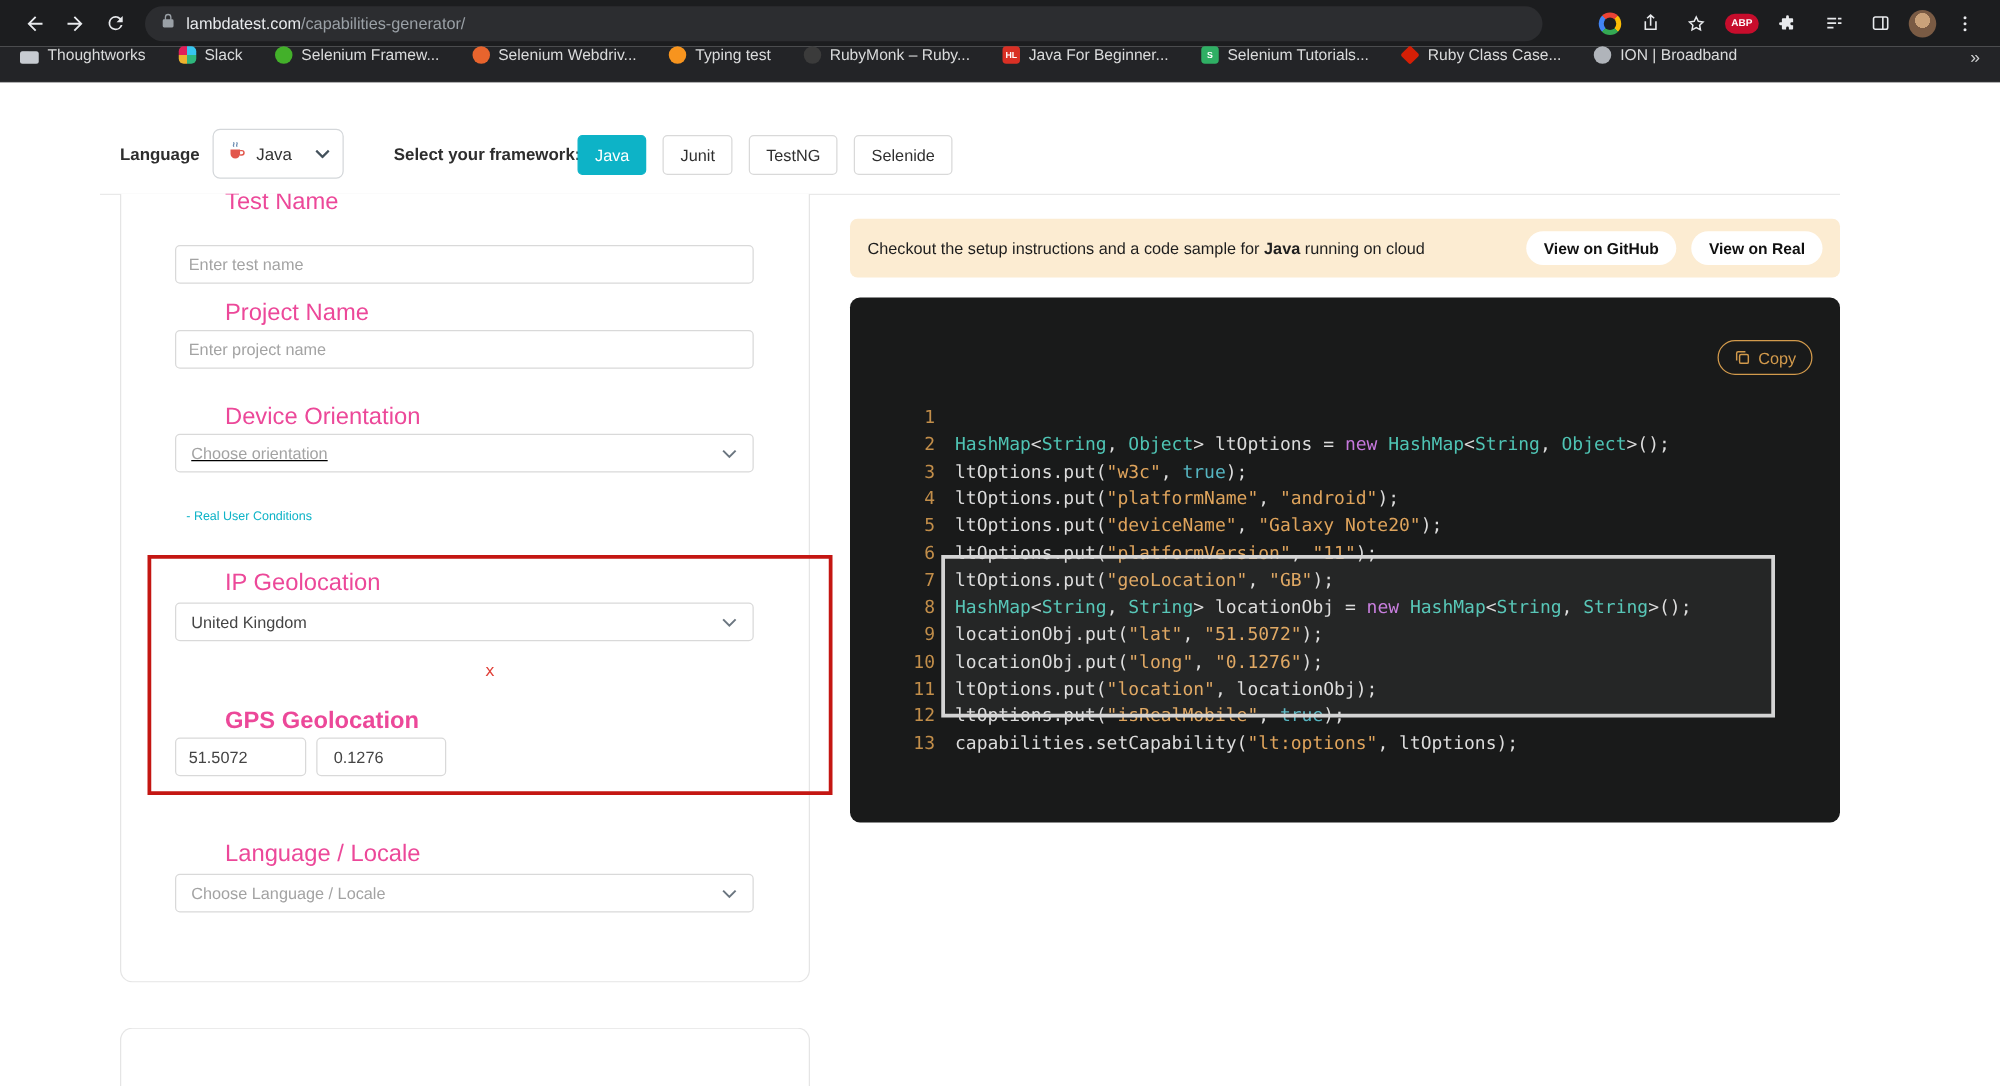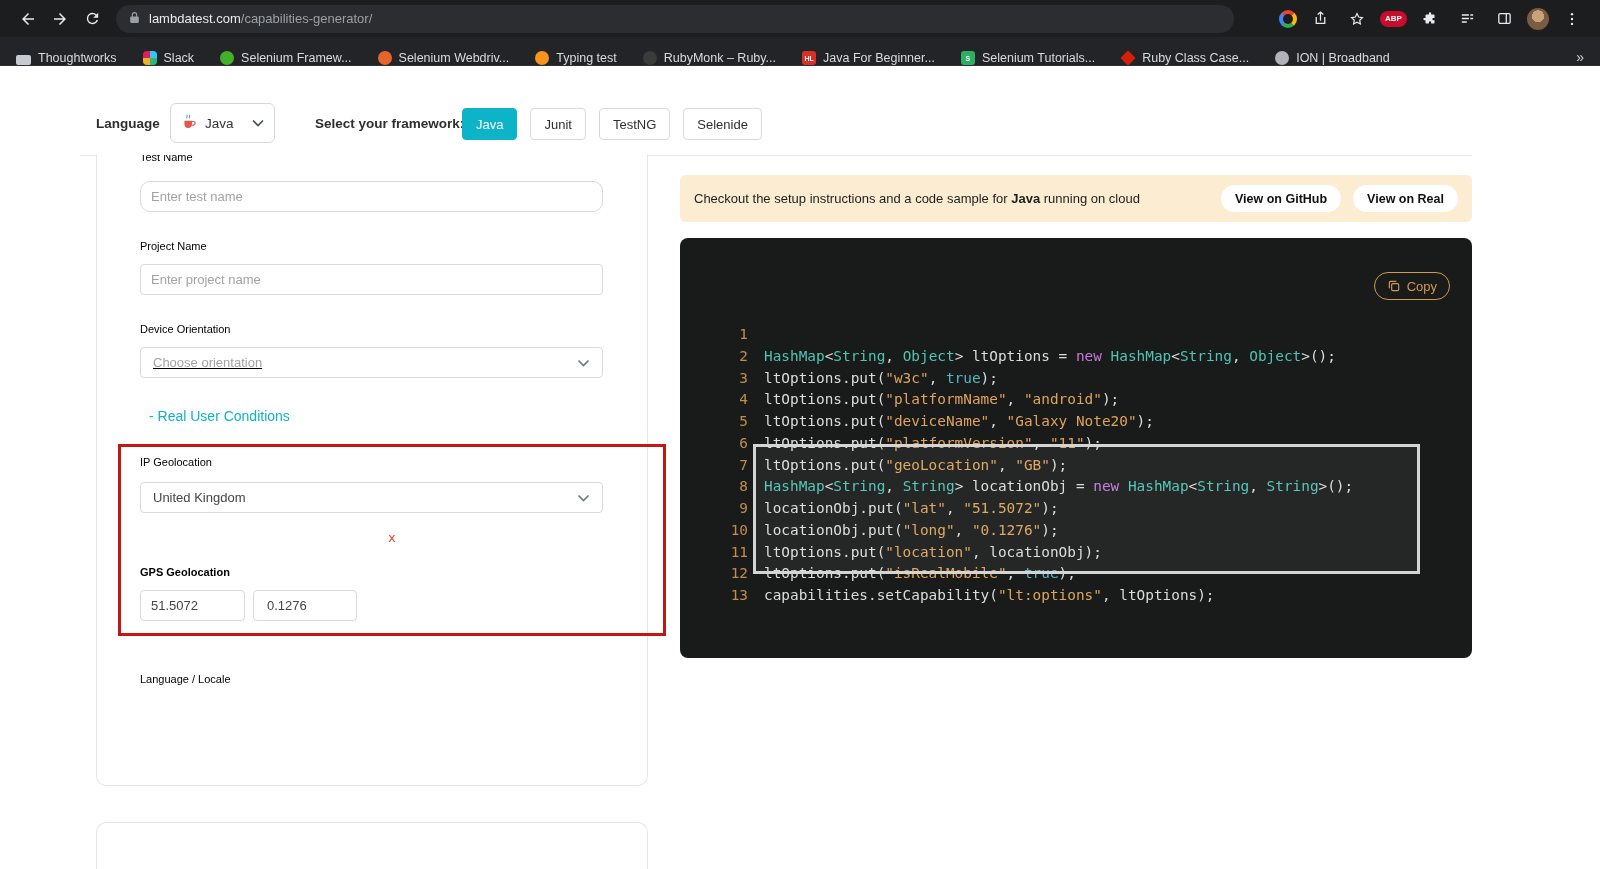--- a/index.html
+++ b/index.html
@@ -14,21 +14,21 @@
   #address-pill { flex:1 1 auto; height:28px; margin:0 10px 0 6px; max-width:1118px; background:#2c2d30; border-radius:14px; display:flex; align-items:center; padding:0 12px; gap:8px; cursor:text; }
   #url { font-size:13px; color:#e8eaed; white-space:nowrap; }
   #url .path { color:#9aa0a6; }
   #tb-right { display:flex; align-items:center; gap:9px; margin-left:auto; }
   .gicon { width:18px; height:18px; border-radius:50%; background:conic-gradient(from -45deg, #ea4335 0 25%, #fbbc05 0 50%, #34a853 0 75%, #4285f4 0 100%); position:relative; cursor:pointer; flex:none; }
   .gicon::after { content:''; position:absolute; inset:4px; background:#1c1d1f; border-radius:50%; }
   .abp { min-width:27px; height:16px; background:#c70d2c; color:#fff; font-size:8px; font-weight:bold; border-radius:8px; display:flex; align-items:center; justify-content:center; padding:0 4px; cursor:pointer; }
   .avatar { width:22px; height:22px; border-radius:50%; background:radial-gradient(circle at 50% 38%, #caa27a 0 34%, #7a5b44 35% 100%); cursor:pointer; flex:none; }
 
   
-  #bookmarksbar { position:absolute; top:37px; left:0; width:100%; height:29px; background:#232427; border-bottom:1px solid #303134; display:flex; align-items:flex-end; padding:0 16px; }
+  #bookmarksbar { position:absolute; top:37px; left:0; width:100%; height:29px; background:#232427; border-bottom:1px solid #303134; display:flex; align-items:flex-start; padding:0 16px; }
   #bookmarks-list { display:flex; align-items:center; gap:26px; }
   .bm-item { display:flex; align-items:center; gap:7px; cursor:pointer; }
   .bm-fav { width:14px; height:14px; border-radius:4px; flex:none; display:flex; align-items:center; justify-content:center; font-size:7px; color:#fff; font-weight:bold; overflow:hidden; }
   .fav-circle { border-radius:50%; }
   .fav-square { border-radius:3px; }
   .fav-diamond { transform:rotate(45deg) scale(.78); border-radius:2px; }
   .fav-slack { background:conic-gradient(#36c5f0 0 25%, #2eb67d 0 50%, #ecb22e 0 75%, #e01e5a 0 100%); border-radius:4px; }
   .fav-folder { width:15px; height:10px; background:#c7cbd1; border-radius:2px; position:relative; margin-top:3px; }
   .fav-folder::before { content:''; position:absolute; top:-3px; left:0; width:7px; height:3px; background:#c7cbd1; border-radius:2px 2px 0 0; }
   .bm-label { font-size:12.5px; color:#dadbdc; white-space:nowrap; }
@@ -40,28 +40,28 @@
   .bold-label { position:absolute; font-size:13.5px; font-weight:bold; color:#2e2e2e; }
   #language-select { position:absolute; left:170px; top:37px; width:105px; height:40px; border:1px solid #d4d7da; border-radius:6px; background:#fff; display:flex; align-items:center; padding:0 10px; gap:7px; cursor:pointer; }
   #language-select .val { font-size:13.5px; color:#333; flex:1; }
   #framework-buttons { position:absolute; left:462px; top:42px; display:flex; gap:13px; }
   .fw-btn { height:32px; padding:0 13px; font-size:13px; font-family:inherit; background:#fff; border:1px solid #d9d9d9; border-radius:4px; color:#2f2f2f; cursor:pointer; }
   .fw-btn.active { background:var(--accent,#0db3c7); border-color:var(--accent,#0db3c7); color:#fff; }
   #divider { position:absolute; left:80px; top:89px; width:1392px; height:1px; background:#e9e9e9; }
 
   
   #form-card { position:absolute; left:96px; top:89px; width:552px; height:631px; border:1px solid #e5e5e5; border-top:none; border-radius:0 0 10px 10px; background:#fff; overflow:hidden; }
-  .f-label { position:absolute; font-size:11px; color:#000000; }
+  .f-label { position:absolute; font-size:19px; color:#ec4899;margin-left:40px; }
   .f-input { position:absolute; height:31px; border:1px solid #d9d9d9; border-radius:4px; font-size:13px; color:#444; padding:0 10px; font-family:inherit; background:#fff; outline:none; }
   .f-input::placeholder { color:#a3a3a3; }
   .f-select { position:absolute; height:31px; border:1px solid #d9d9d9; border-radius:4px; background:#fff; display:flex; align-items:center; padding:0 12px; cursor:pointer; }
   .f-select .txt { font-size:13px; color:#a3a3a3; flex:1; }
   .f-select .txt.selected { color:#444; }
   .chev { margin-left:auto; flex:none; }
-  #real-user-link { position:absolute; left:52px; top:253px; font-size:14px; color:var(--accent,#0db3c7); cursor:pointer; }
+  #real-user-link { position:absolute; left:52px; top:253px; font-size:10px; color:var(--accent,#0db3c7); cursor:pointer; }
   #annotation-x { position:absolute; left:291px; top:375px; color:#e04038; font-size:13px; font-family:"DejaVu Sans Mono", monospace; }
   #annotation-box { position:absolute; left:118px; top:378px; width:548px; height:192px; border:3px solid var(--annotation-red,#c41612); pointer-events:none; z-index:5; }
   #bottom-card { position:absolute; left:96px; top:756px; width:552px; height:60px; border:1px solid #e5e5e5; border-bottom:none; border-radius:10px 10px 0 0; background:#fff; }
 
   
   #banner { position:absolute; left:680px; top:109px; width:792px; height:47px; background:var(--banner-bg,#fcecd2); border-radius:6px; display:flex; align-items:center; padding:0 14px; gap:12px; }
   #banner-text { font-size:13px; color:#1e1e1e; flex:1; }
   .banner-btn { height:27px; padding:0 14px; background:#fff; border:none; border-radius:14px; font-size:12.5px; font-weight:bold; color:#101010; font-family:inherit; cursor:pointer; }
 
   
@@ -214,21 +214,21 @@
     <div id="framework-buttons">
         <button class="fw-btn active">Java</button>
         <button class="fw-btn">Junit</button>
         <button class="fw-btn">TestNG</button>
         <button class="fw-btn">Selenide</button>
       </div>
     <div id="divider"></div>
 
     <div id="form-card">
       <span class="f-label" style="left:43px; top:-4px;">Test Name</span>
-      <input class="f-input" style="left: 43px; top: 26px; width: 463px; border-radius: 10px;" placeholder="Enter test name">
+      <input class="f-input" style="left: 43px; top: 41px; width: 463px;" placeholder="Enter test name">
 
       <span class="f-label" style="left:43px; top:85px;">Project Name</span>
       <input class="f-input" style="left: 43px; top: 109px; width: 463px;" placeholder="Enter project name">
 
       <span class="f-label" style="left:43px; top:168px;">Device Orientation</span>
       <div class="f-select" style="left:43px; top:192px; width:463px;text-decoration:underline;">
         <span class="txt">Choose orientation</span>
         <svg class="chev" width="13" height="8" viewBox="0 0 12 8">
             <path d="M1 1.5 6 6.5 11 1.5" fill="none" stroke="#6b7680" stroke-width="1.6"></path>
           </svg>
@@ -244,20 +244,26 @@
           </svg>
       </div>
 
       <span id="annotation-x">x</span>
 
       <span class="f-label" style="left:43px; top:411px;font-weight:bold;">GPS Geolocation</span>
       <input class="f-input" style="left: 43px; top: 435px; width: 105px;" value="51.5072">
       <input class="f-input" style="left: 156px; top: 435px; width: 104px; padding-left: 13px;" value="0.1276">
 
       <span class="f-label" style="left:43px; top:518px;">Language / Locale</span>
+      <div class="f-select" style="left:43px; top:544px; width:463px;">
+        <span class="txt">Choose Language / Locale</span>
+        <svg class="chev" width="13" height="8" viewBox="0 0 12 8">
+            <path d="M1 1.5 6 6.5 11 1.5" fill="none" stroke="#6b7680" stroke-width="1.6"></path>
+          </svg>
+      </div>
     </div>
 
     <div id="annotation-box"></div>
     <div id="bottom-card"></div>
 
     <div id="banner">
       <div id="banner-text"><span>Checkout the setup instructions and a code sample for </span><b>Java</b><span> running on cloud</span></div>
       <button class="banner-btn">View on GitHub</button>
       <button class="banner-btn">View on Real</button>
     </div>

